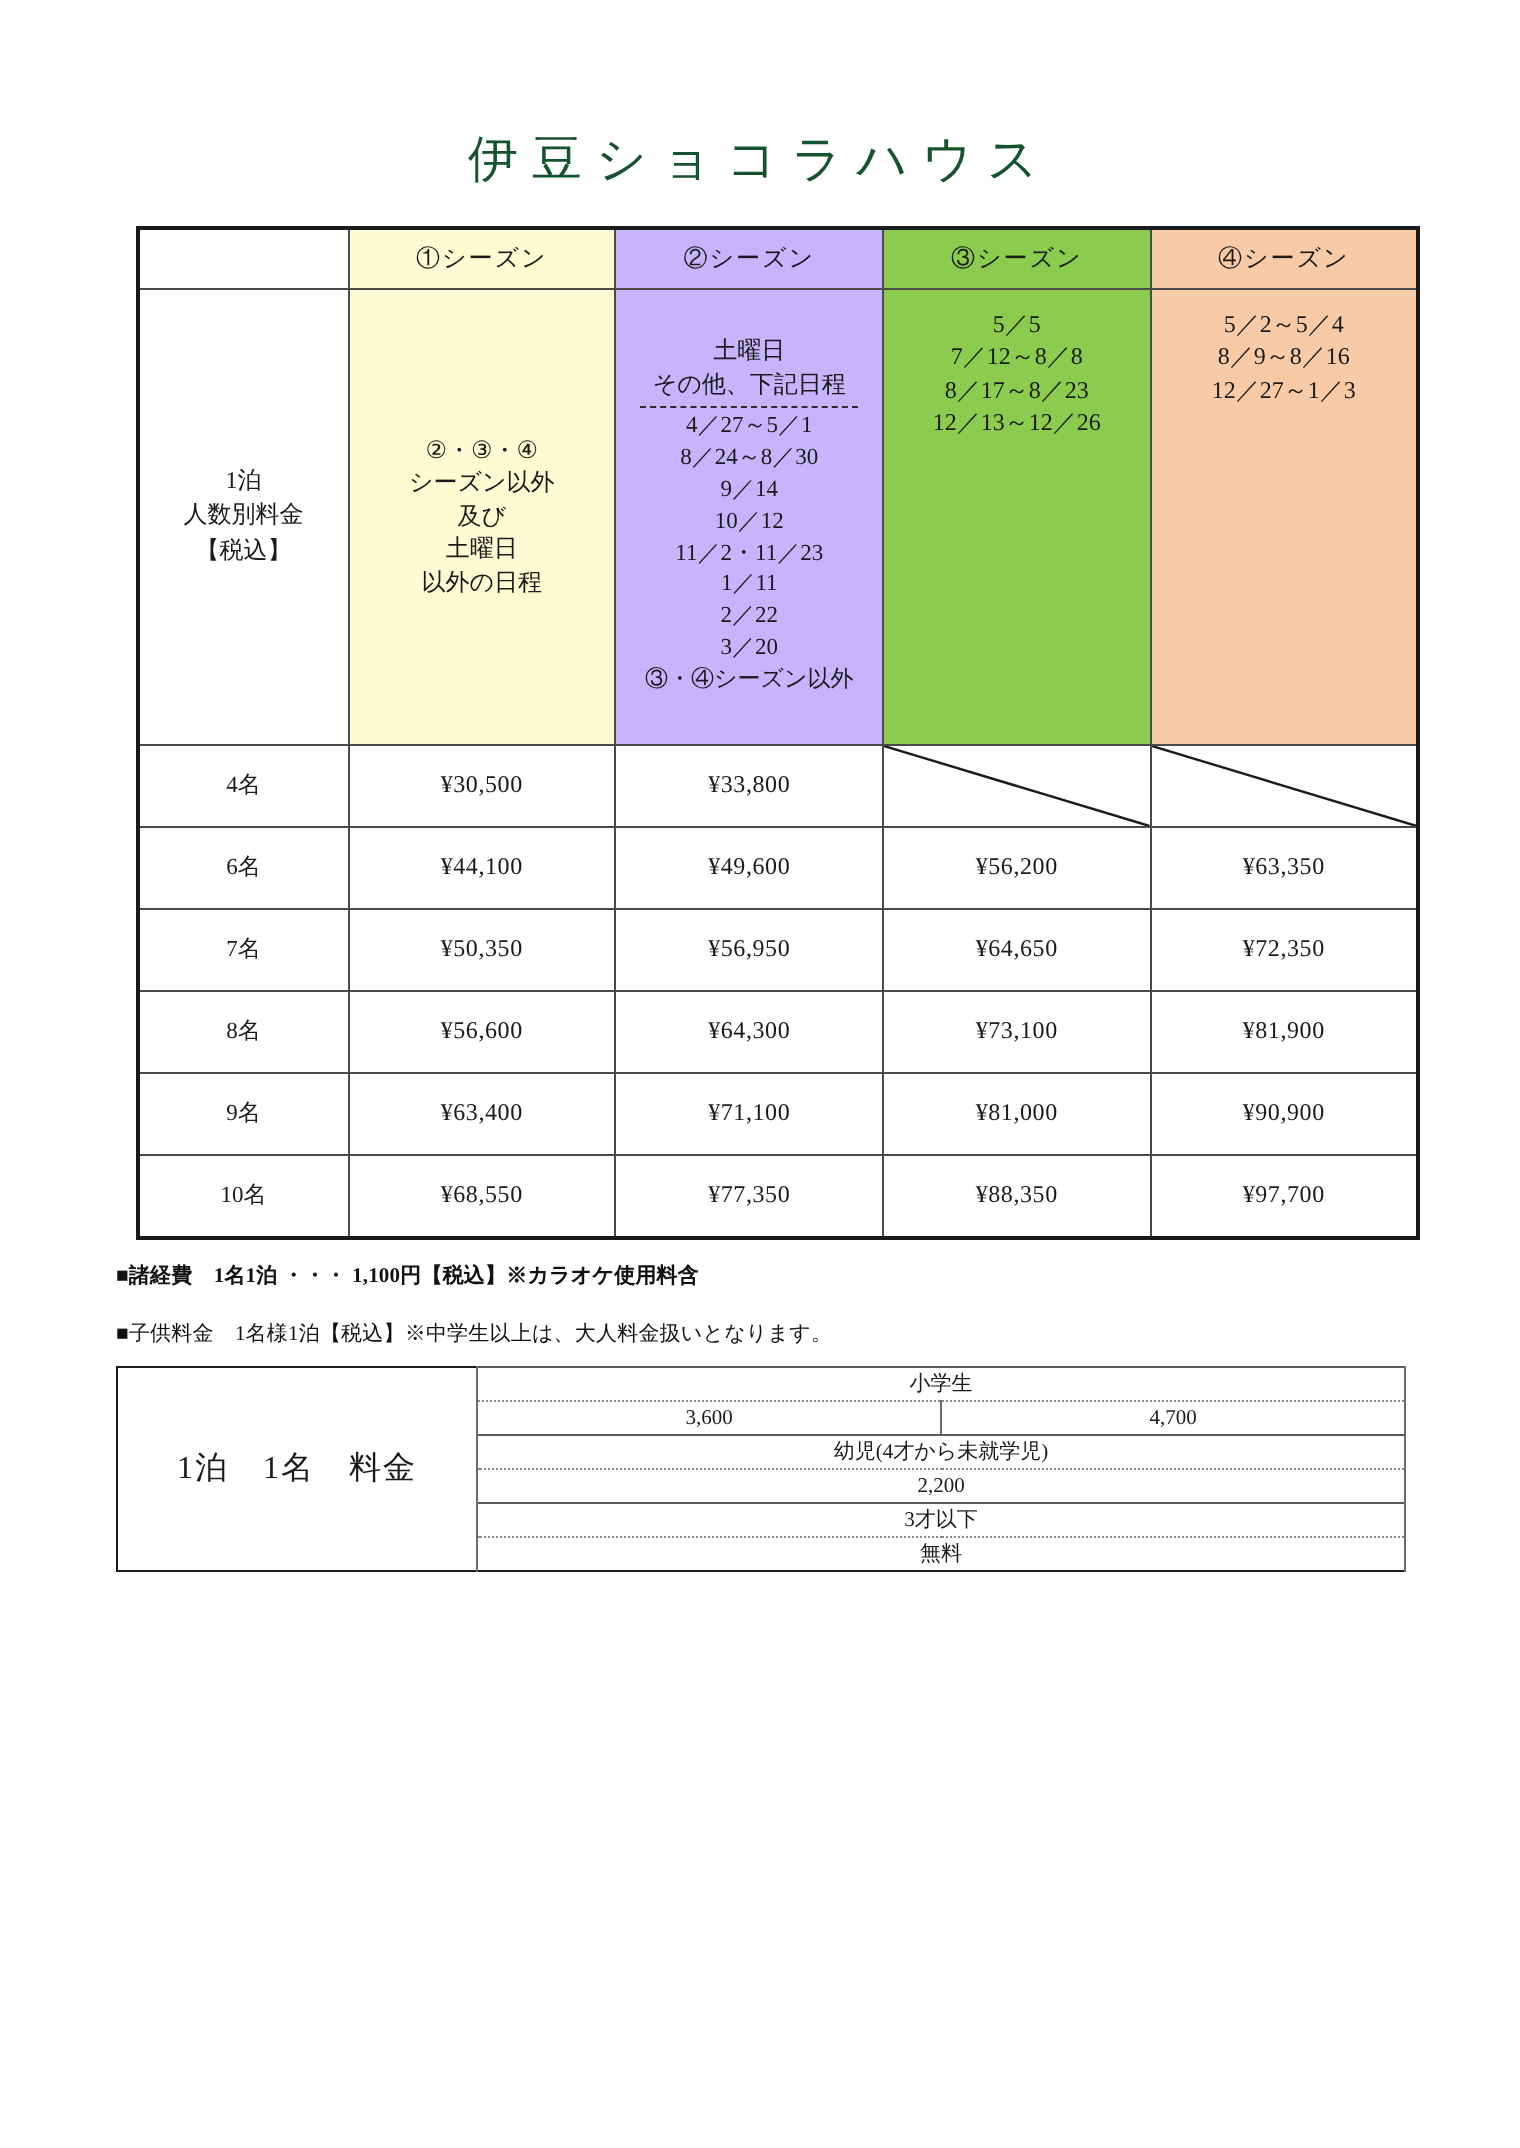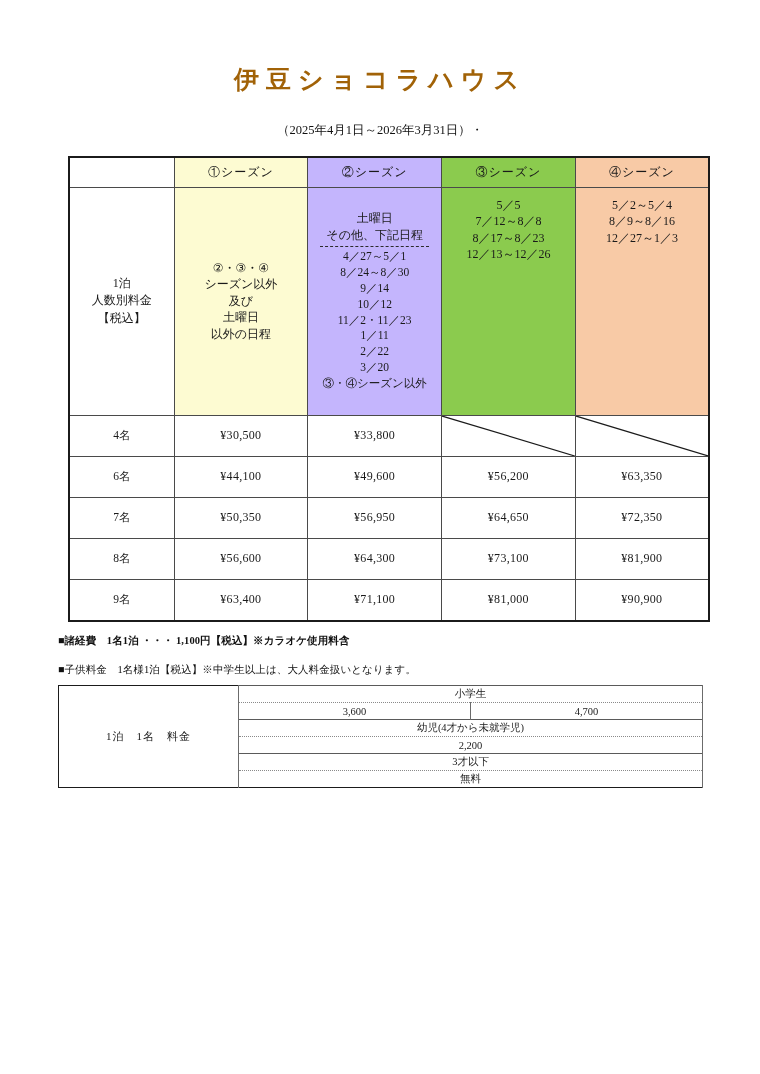--- a/index.html
+++ b/index.html
@@ -17,22 +17,22 @@
   }
 
   .page { position: relative; width: 760px; height: 1074px; }
 
   
   .title {
     text-align: center;
     font-size: 25px;
     letter-spacing: 7px;
     margin-top: 63px;
-    font-weight: 700;
-    color: #a16207;
+    font-weight: 400;
+    color: #14532d;
   }
   .subtitle {
     text-align: center;
     font-size: 12.5px;
     margin-top: 26px;
     letter-spacing: 0px;
     color: #111;
   }
 
   
@@ -107,35 +107,34 @@
   }
   table.child td {
     text-align: center;
     font-size: 10.5px;
     height: 16px;
     padding: 0;
     border-left: 1px solid #6b6b6b;
     border-right: 1px solid #6b6b6b;
   }
   table.child td.lbl {
-    font-size: 11px;
+    font-size: 16px;
     border-left: none;
     letter-spacing: 1px;
   }
   .solidtop { border-top: 1px solid #5a5a5a; }
   .dottop { border-top: 1px dotted #8a8a8a; }
   .dotbot { border-bottom: 1px dotted #8a8a8a; }
 </style>
 </head>
 <body>
 
 <div class="page">
 
   <div class="title">伊豆ショコラハウス</div>
-  <div class="subtitle">（2025年4月1日～2026年3月31日）・</div>
 
   <div class="main-table-wrap">
     <table class="main">
       <colgroup>
         <col class="col-label">
           <col class="col-season">
           <col class="col-season">
           <col class="col-season">
           <col class="col-season">
       </colgroup>
@@ -228,20 +227,27 @@
         </tr>
 
         <tr class="price-row">
           <td class="rl">9名</td>
           <td class="num">¥63,400</td>
           <td class="num">¥71,100</td>
           <td class="num">¥81,000</td>
           <td class="num">¥90,900</td>
         </tr>
 
+        <tr class="price-row">
+          <td class="rl">10名</td>
+          <td class="num">¥68,550</td>
+          <td class="num">¥77,350</td>
+          <td class="num">¥88,350</td>
+          <td class="num">¥97,700</td>
+        </tr>
       </tbody>
     </table>
   </div>
 
   <div class="notes">
     <div class="note b">■諸経費　1名1泊 ・・・ 1,100円【税込】※カラオケ使用料含</div>
     <div class="note gap">■子供料金　1名様1泊【税込】※中学生以上は、大人料金扱いとなります。</div>
   </div>
 
   <div class="child-wrap">

